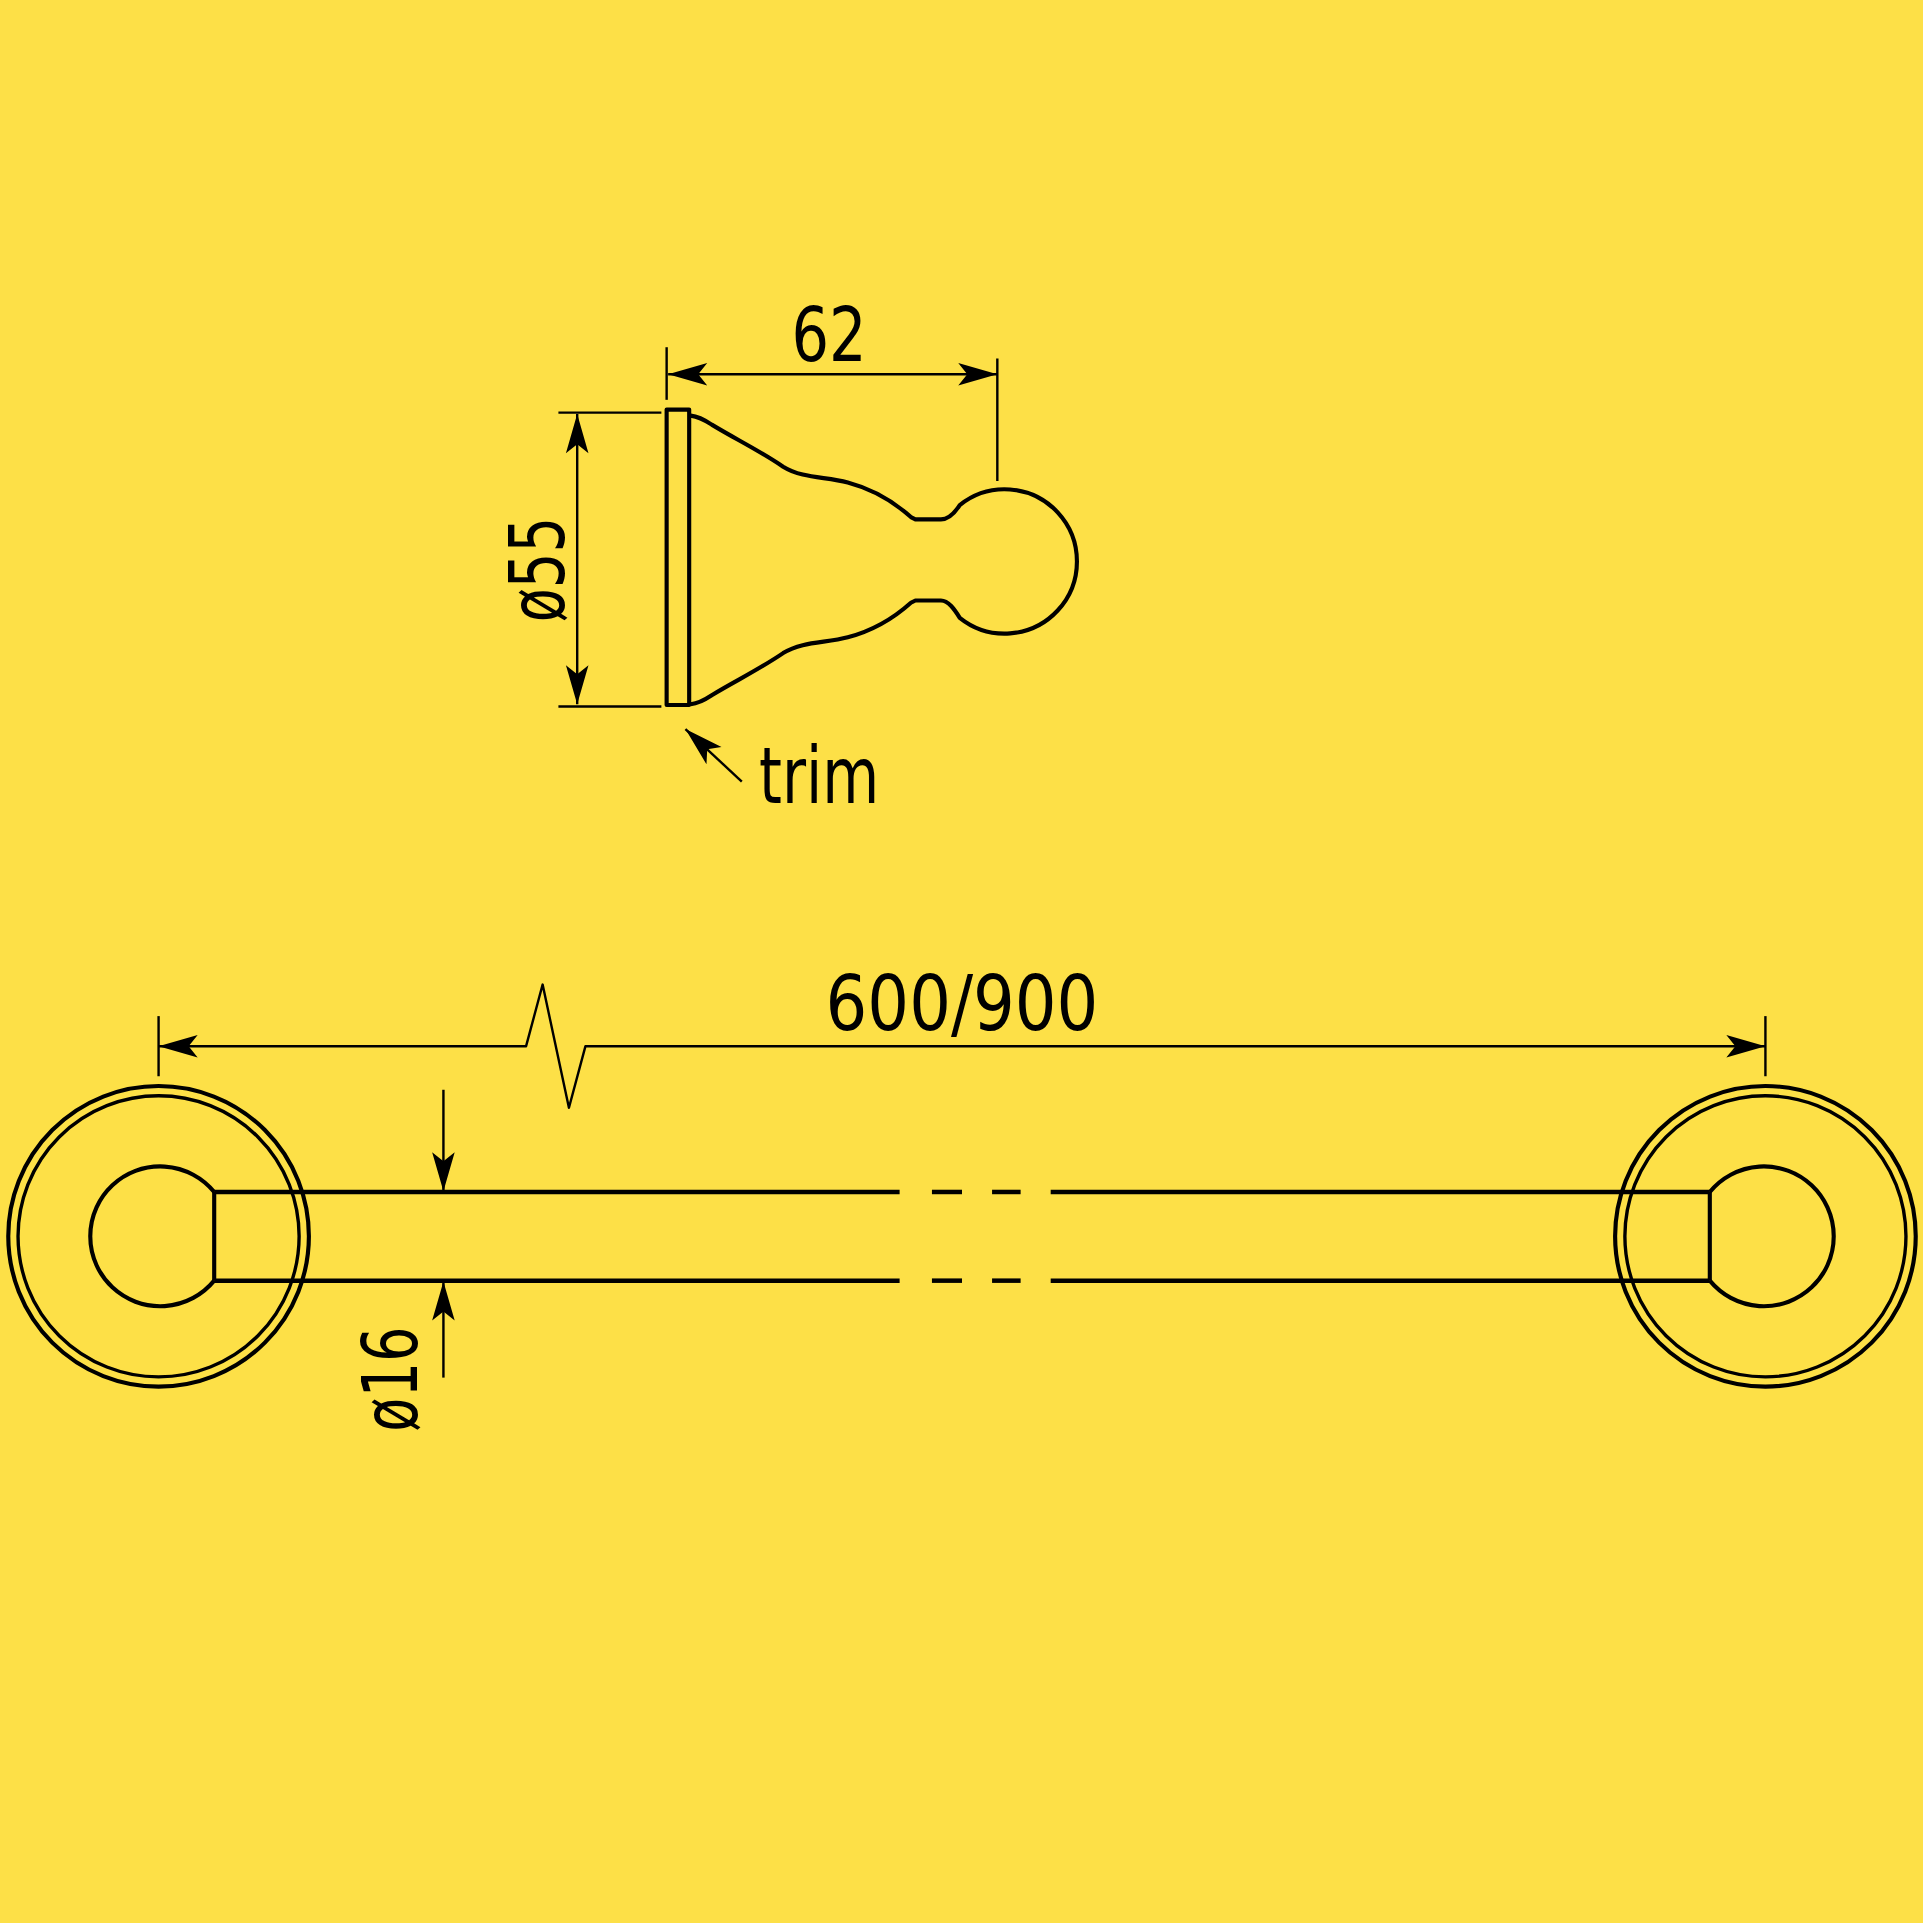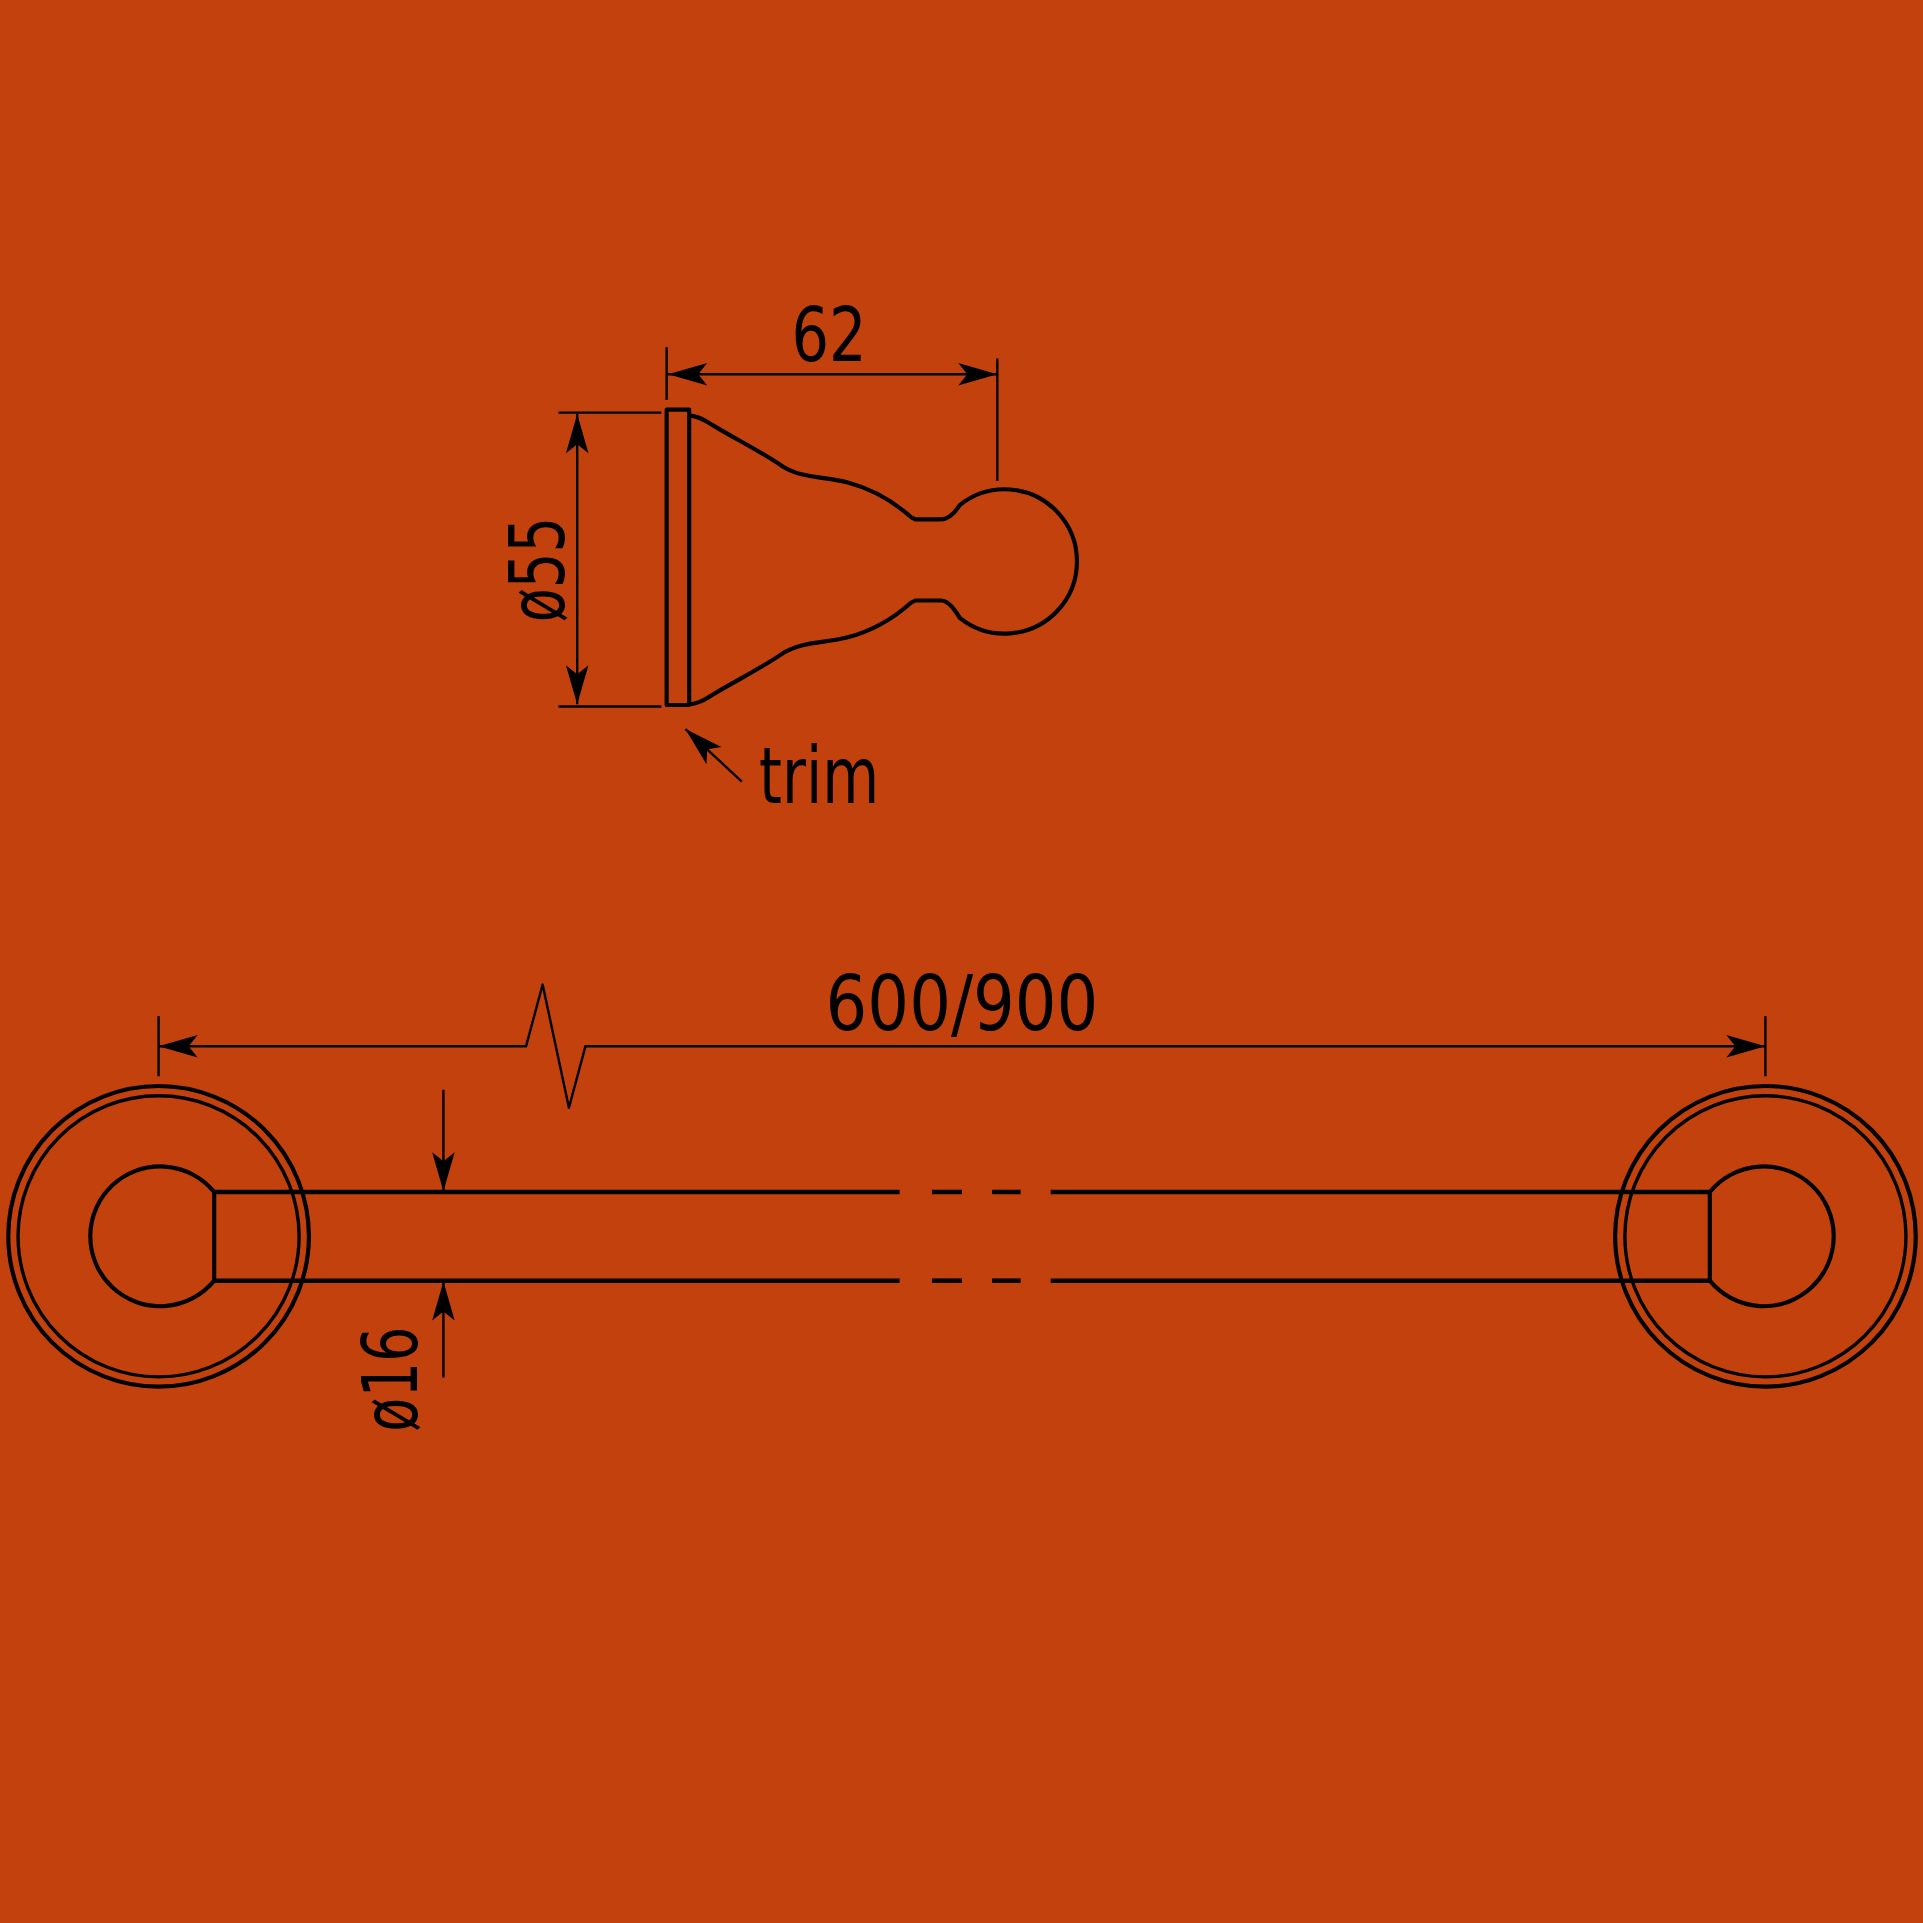--- a/index.html
+++ b/index.html
@@ -4,21 +4,21 @@
 <style>
   html, body {
     margin: 0;
     padding: 0;
     background: #ffffff;
   }
   .stage {
     position: relative;
     width: 1924px;
     height: 1924px;
-    background: #c2410c;
+    background: #fde047;
     overflow: hidden;
   }
   svg.drawing {
     position: absolute;
     left: 0;
     top: 0;
     width: 1924px;
     height: 1924px;
     display: block;
   }

